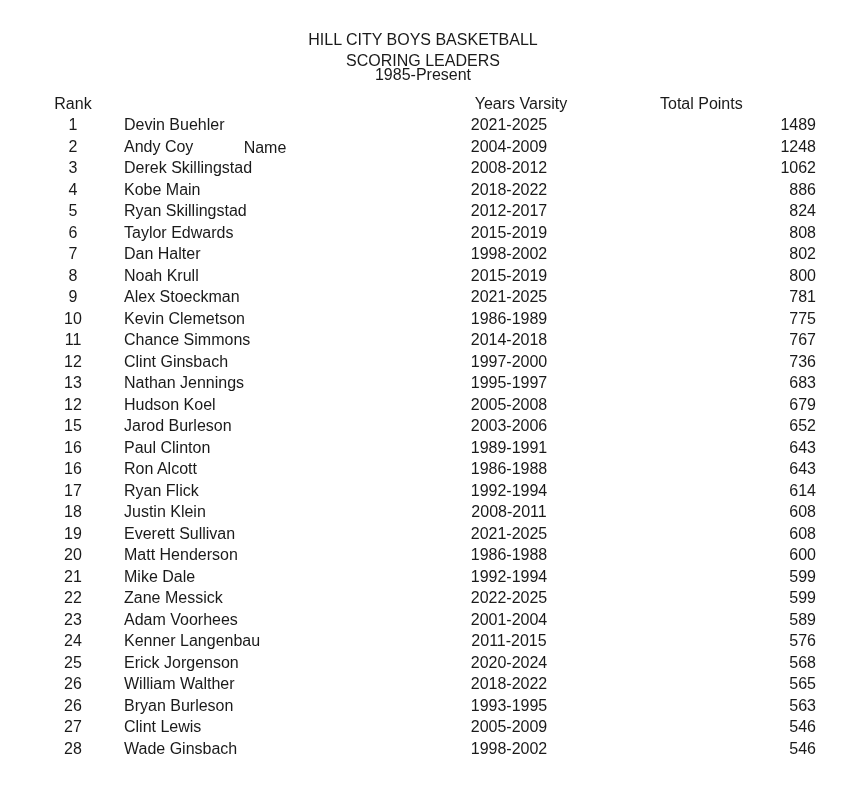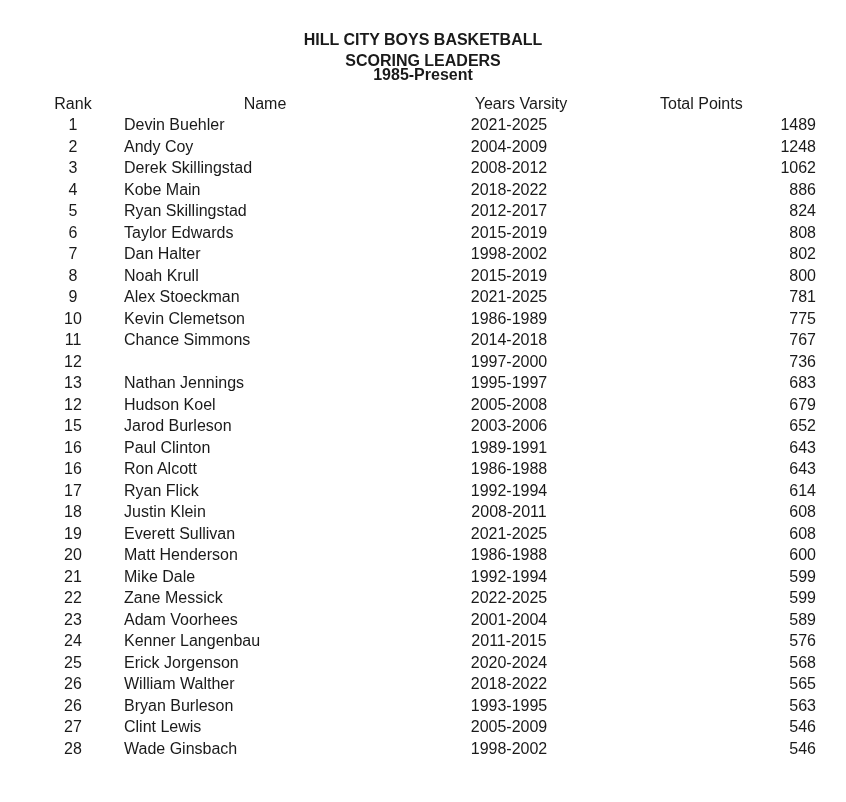--- a/index.html
+++ b/index.html
@@ -17,21 +17,20 @@
       font-size: 16px;
     }
     .title-line {
       position: absolute;
       width: 846px;
       left: 0;
       text-align: center;
       line-height: 21px;
       font-size: 16px;
       white-space: nowrap;
-      font-weight: bold;
     }
     .col {
       position: absolute;
       white-space: nowrap;
       line-height: 21.5px;
       font-size: 16px;
     }
     .header-row {
       position: absolute;
       left: 0;
@@ -49,21 +48,21 @@
     .row {
       position: relative;
       height: 21.5px;
       width: 846px;
     }
     .c-rank { left: 48px; width: 50px; text-align: center; }
     .c-name { left: 124px; width: 300px; text-align: left; }
     .c-years { left: 448px; width: 122px; text-align: center; }
     .c-points { left: 696px; width: 120px; text-align: right; }
     .h-rank { left: 48px; width: 50px; text-align: center; }
-    .h-name { left: 205px; width: 120px; text-align: center; }
+    .h-name { left: 205px; width: 120px; text-align: center; margin-top: 44px; }
     .h-years { left: 460px; width: 122px; text-align: center; }
     .h-points { left: 660px; width: 120px; text-align: left; }
   </style>
 </head>
 <body>
 
 <div>
   <div class="title-line" style="top:29px;">HILL CITY BOYS BASKETBALL</div>
   <div class="title-line" style="top:50px;">SCORING LEADERS</div>
   <div class="title-line" style="top:64px;">1985-Present</div>
@@ -138,20 +137,21 @@
       <span class="col c-points">775</span>
     </div>
     <div class="row">
       <span class="col c-rank">11</span>
       <span class="col c-name">Chance Simmons</span>
       <span class="col c-years">2014-2018</span>
       <span class="col c-points">767</span>
     </div>
     <div class="row">
       <span class="col c-rank">12</span>
+      <span class="col c-name">Clint Ginsbach</span>
       <span class="col c-years">1997-2000</span>
       <span class="col c-points">736</span>
     </div>
     <div class="row">
       <span class="col c-rank">13</span>
       <span class="col c-name">Nathan Jennings</span>
       <span class="col c-years">1995-1997</span>
       <span class="col c-points">683</span>
     </div>
     <div class="row">

